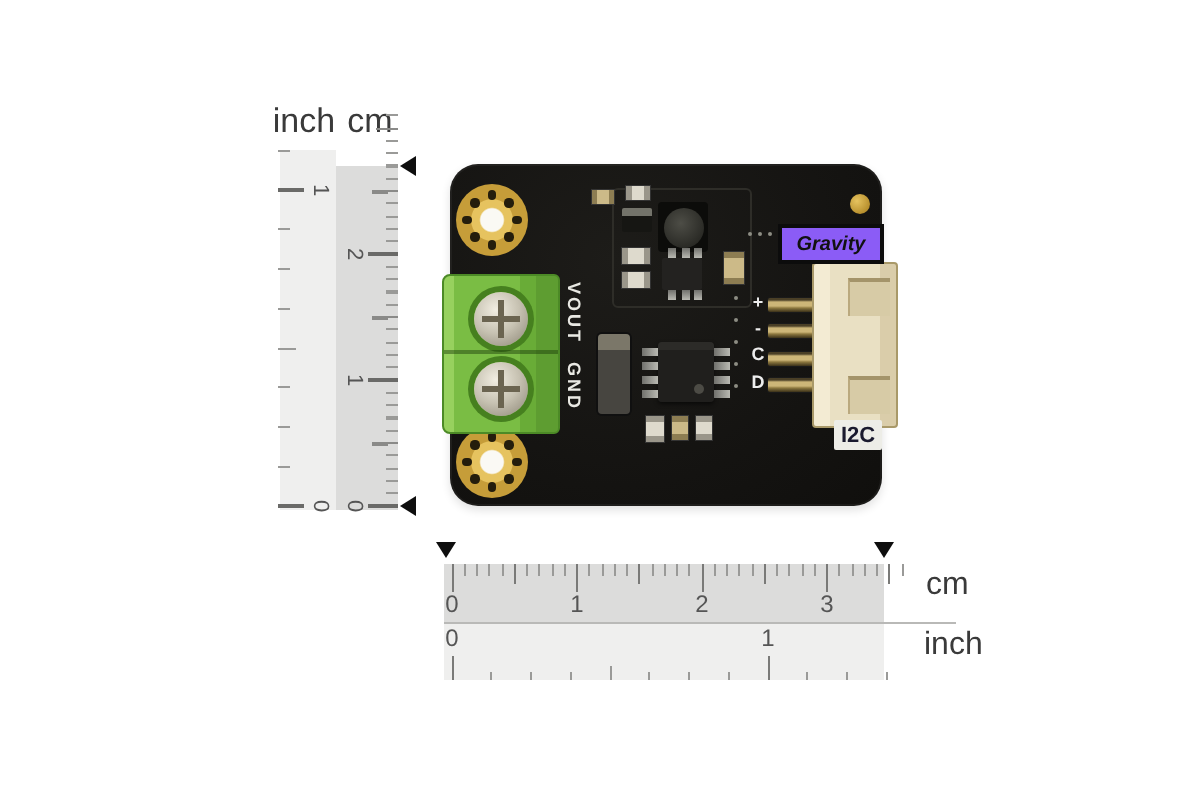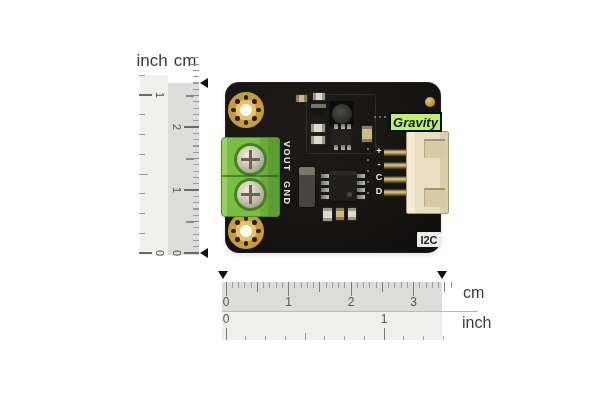--- a/index.html
+++ b/index.html
@@ -61,23 +61,23 @@
   .pass-tan{background:linear-gradient(90deg,#8d7d52 0 2.5px,#ccba88 2.5px calc(100% - 2.5px),#8d7d52 calc(100% - 2.5px));box-shadow:0 0 0 0.5px #333;}
   .pass-tan-v{background:linear-gradient(180deg,#8d7d52 0 3px,#ccba88 3px calc(100% - 3px),#8d7d52 calc(100% - 3px));box-shadow:0 0 0 0.5px #333;}
   .pin-label{width:10px;color:#ececе6;color:#ececE6;color:#ececе6;color:#ededе7;color:#ededе7;color:#ededED;font-size:9px;font-weight:bold;text-align:center;line-height:9px;}
   .metal-pin{width:24px;height:7px;border-radius:1px;
       background:linear-gradient(180deg,#4a3f26 0 1px,#cdb678 2px 4px,#8d783f 5px,#3b3119 100%);
       box-shadow:0 0 0 0.5px #1a1a1a;}
   .jst{left:406px;top:131px;width:41px;height:81px;border:1px solid #a99969;border-radius:2px;
       background:linear-gradient(90deg,#f3ebd3 0 8px,#e9e0c3 8px 33px,#dacdaa 33px);}
   .jst-slot{position:absolute;left:17px;width:20px;height:17px;background:#d7cba6;
       border-top:2px solid #a4946a;border-left:1px solid #baa97e;}
-  .gravity-label{left:389px;top:112px;width:53px;height:20px;background:#bef264;border:2px solid #0c0c0c;
+  .gravity-label{left:389px;top:112px;width:53px;height:20px;background:#8b5cf6;border:2px solid #0c0c0c;
       box-sizing:border-box;display:flex;align-items:center;justify-content:center;
-      font-weight:bold;font-style:italic;font-size:13px;color:#111;}
+      font-weight:bold;font-style:italic;font-size:10px;color:#111;}
   .i2c-label{left:417px;top:210px;width:24px;height:15px;background:#ededе7;background:#edede7;border-radius:1px;
       display:flex;align-items:center;justify-content:center;font-weight:bold;font-size:11px;color:#1a1a2e;}
 </style>
 </head>
 <body>
 
 <div id="stage">
 
   <div class="abs vr-header" style="left:134px;width:36px;">inch</div>
   <div class="abs vr-header" style="left:170px;width:30px;">cm</div>
@@ -285,15 +285,15 @@
   <div class="abs metal-pin" style="left:384px;top:149px;"></div>
   <div class="abs metal-pin" style="left:384px;top:162px;"></div>
   <div class="abs metal-pin" style="left:384px;top:176px;"></div>
   <div class="abs metal-pin" style="left:384px;top:189px;"></div>
   <div class="abs jst">
     <div class="jst-slot" style="top:7px;"></div>
     <div class="jst-slot" style="top:56px;"></div>
   </div>
 
   <div class="abs gravity-label">Gravity</div>
-  <div class="abs i2c-label" style="background:#edede7;margin-top:22px;">I2C</div>
+  <div class="abs i2c-label" style="background:#edede7;">I2C</div>
 
 </div>
 
 </body></html>

